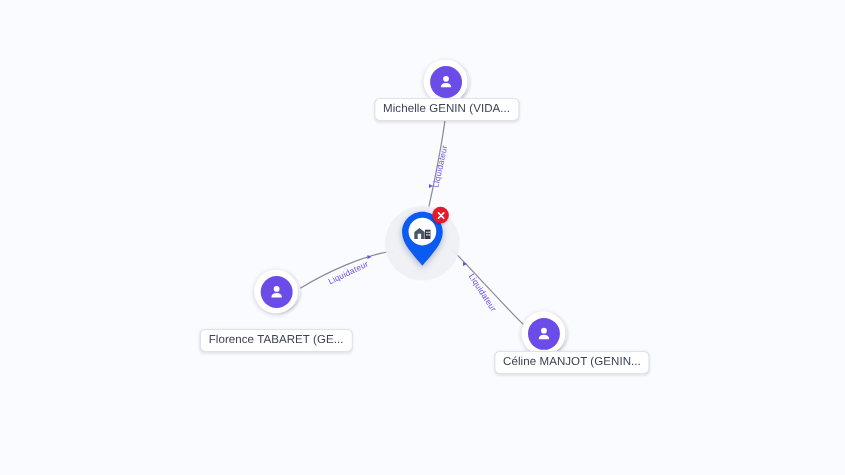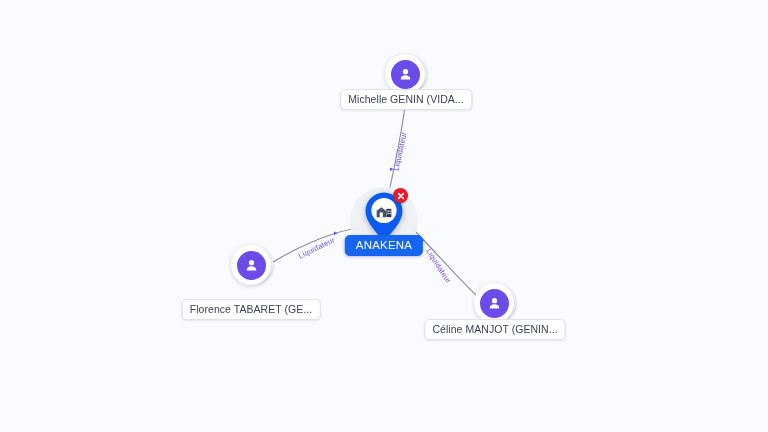--- a/index.html
+++ b/index.html
@@ -225,21 +225,21 @@
       <div class="avatar-outer">
         <div class="avatar-inner">
           <svg width="17" height="17" viewBox="0 0 24 24" fill="#ffffff">
             <circle cx="12" cy="8" r="3.7"></circle>
             <path d="M12 13.2c-3.9 0-6.6 2.2-6.6 4.6v1.1h13.2v-1.1c0-2.4-2.7-4.6-6.6-4.6z"></path>
           </svg>
         </div>
       </div>
     </div>
   </div>
-  <div class="label person" style="left:495px; top:319px;">Céline MANJOT (GENIN...</div>
+  <div class="label person" style="left:520px; top:319px;">Céline MANJOT (GENIN...</div>
 
   <div class="node" style="left:384px; top:219px;">
     <div class="pin-halo"></div>
     <div class="pin-wrap">
       <svg class="pin-shape" viewBox="0 0 40 52">
         <path d="M20 1.5 C9.8 1.5 1.5 9.8 1.5 20 C1.5 31 12 41 20 50.5 C28 41 38.5 31 38.5 20 C38.5 9.8 30.2 1.5 20 1.5 Z" fill="#0b5bf0"></path>
         <circle cx="20" cy="19.5" r="12.6" fill="#ffffff"></circle>
       </svg>
 
       <svg style="position:absolute; left:12px; top:12px;" width="16" height="15" viewBox="0 0 24 22">
@@ -251,15 +251,14 @@
         <rect x="17.2" y="14.6" width="1.9" height="1.9" fill="#ffffff"></rect>
         <rect x="20.2" y="14.6" width="1.9" height="1.9" fill="#ffffff"></rect>
       </svg>
       <div class="pin-badge">
         <svg width="8" height="8" viewBox="0 0 10 10">
           <path d="M2 2 L8 8 M8 2 L2 8" stroke="#ffffff" stroke-width="1.9" stroke-linecap="round"></path>
         </svg>
       </div>
     </div>
   </div>
-  <div class="label company" style="left:384px; top:235px;">ANAKENA</div>
 
 </div>
 
 </body></html>

